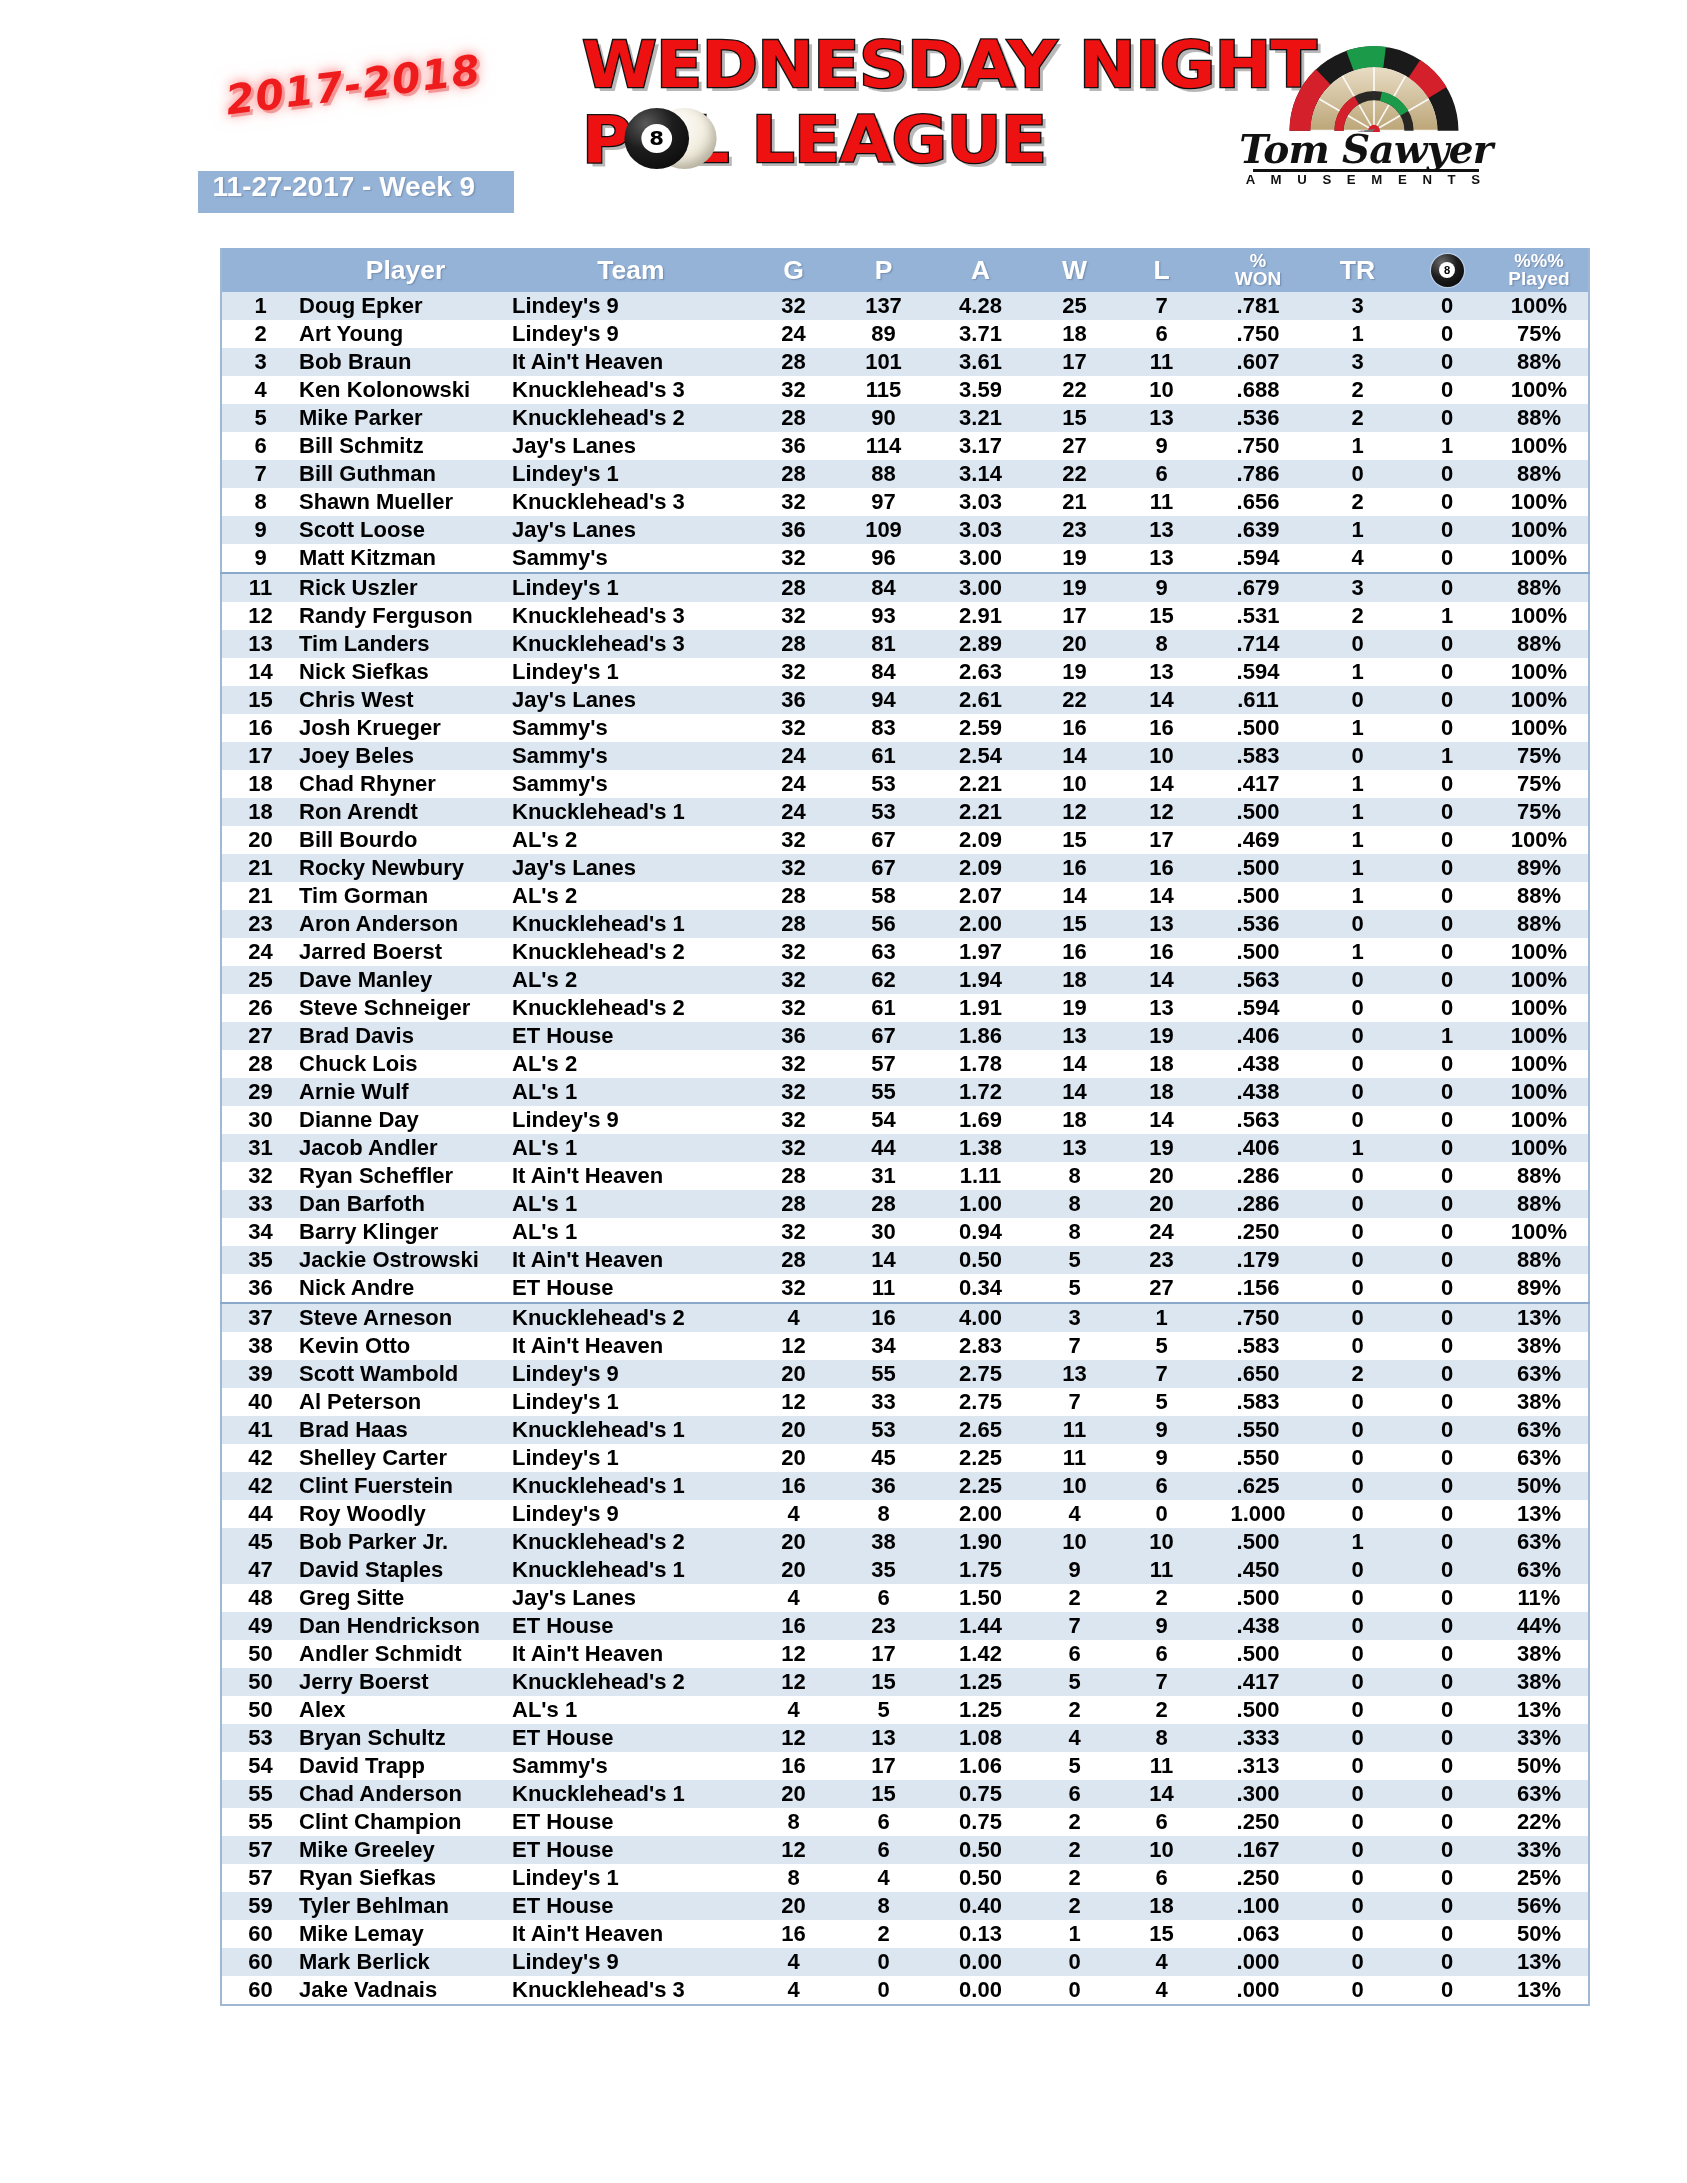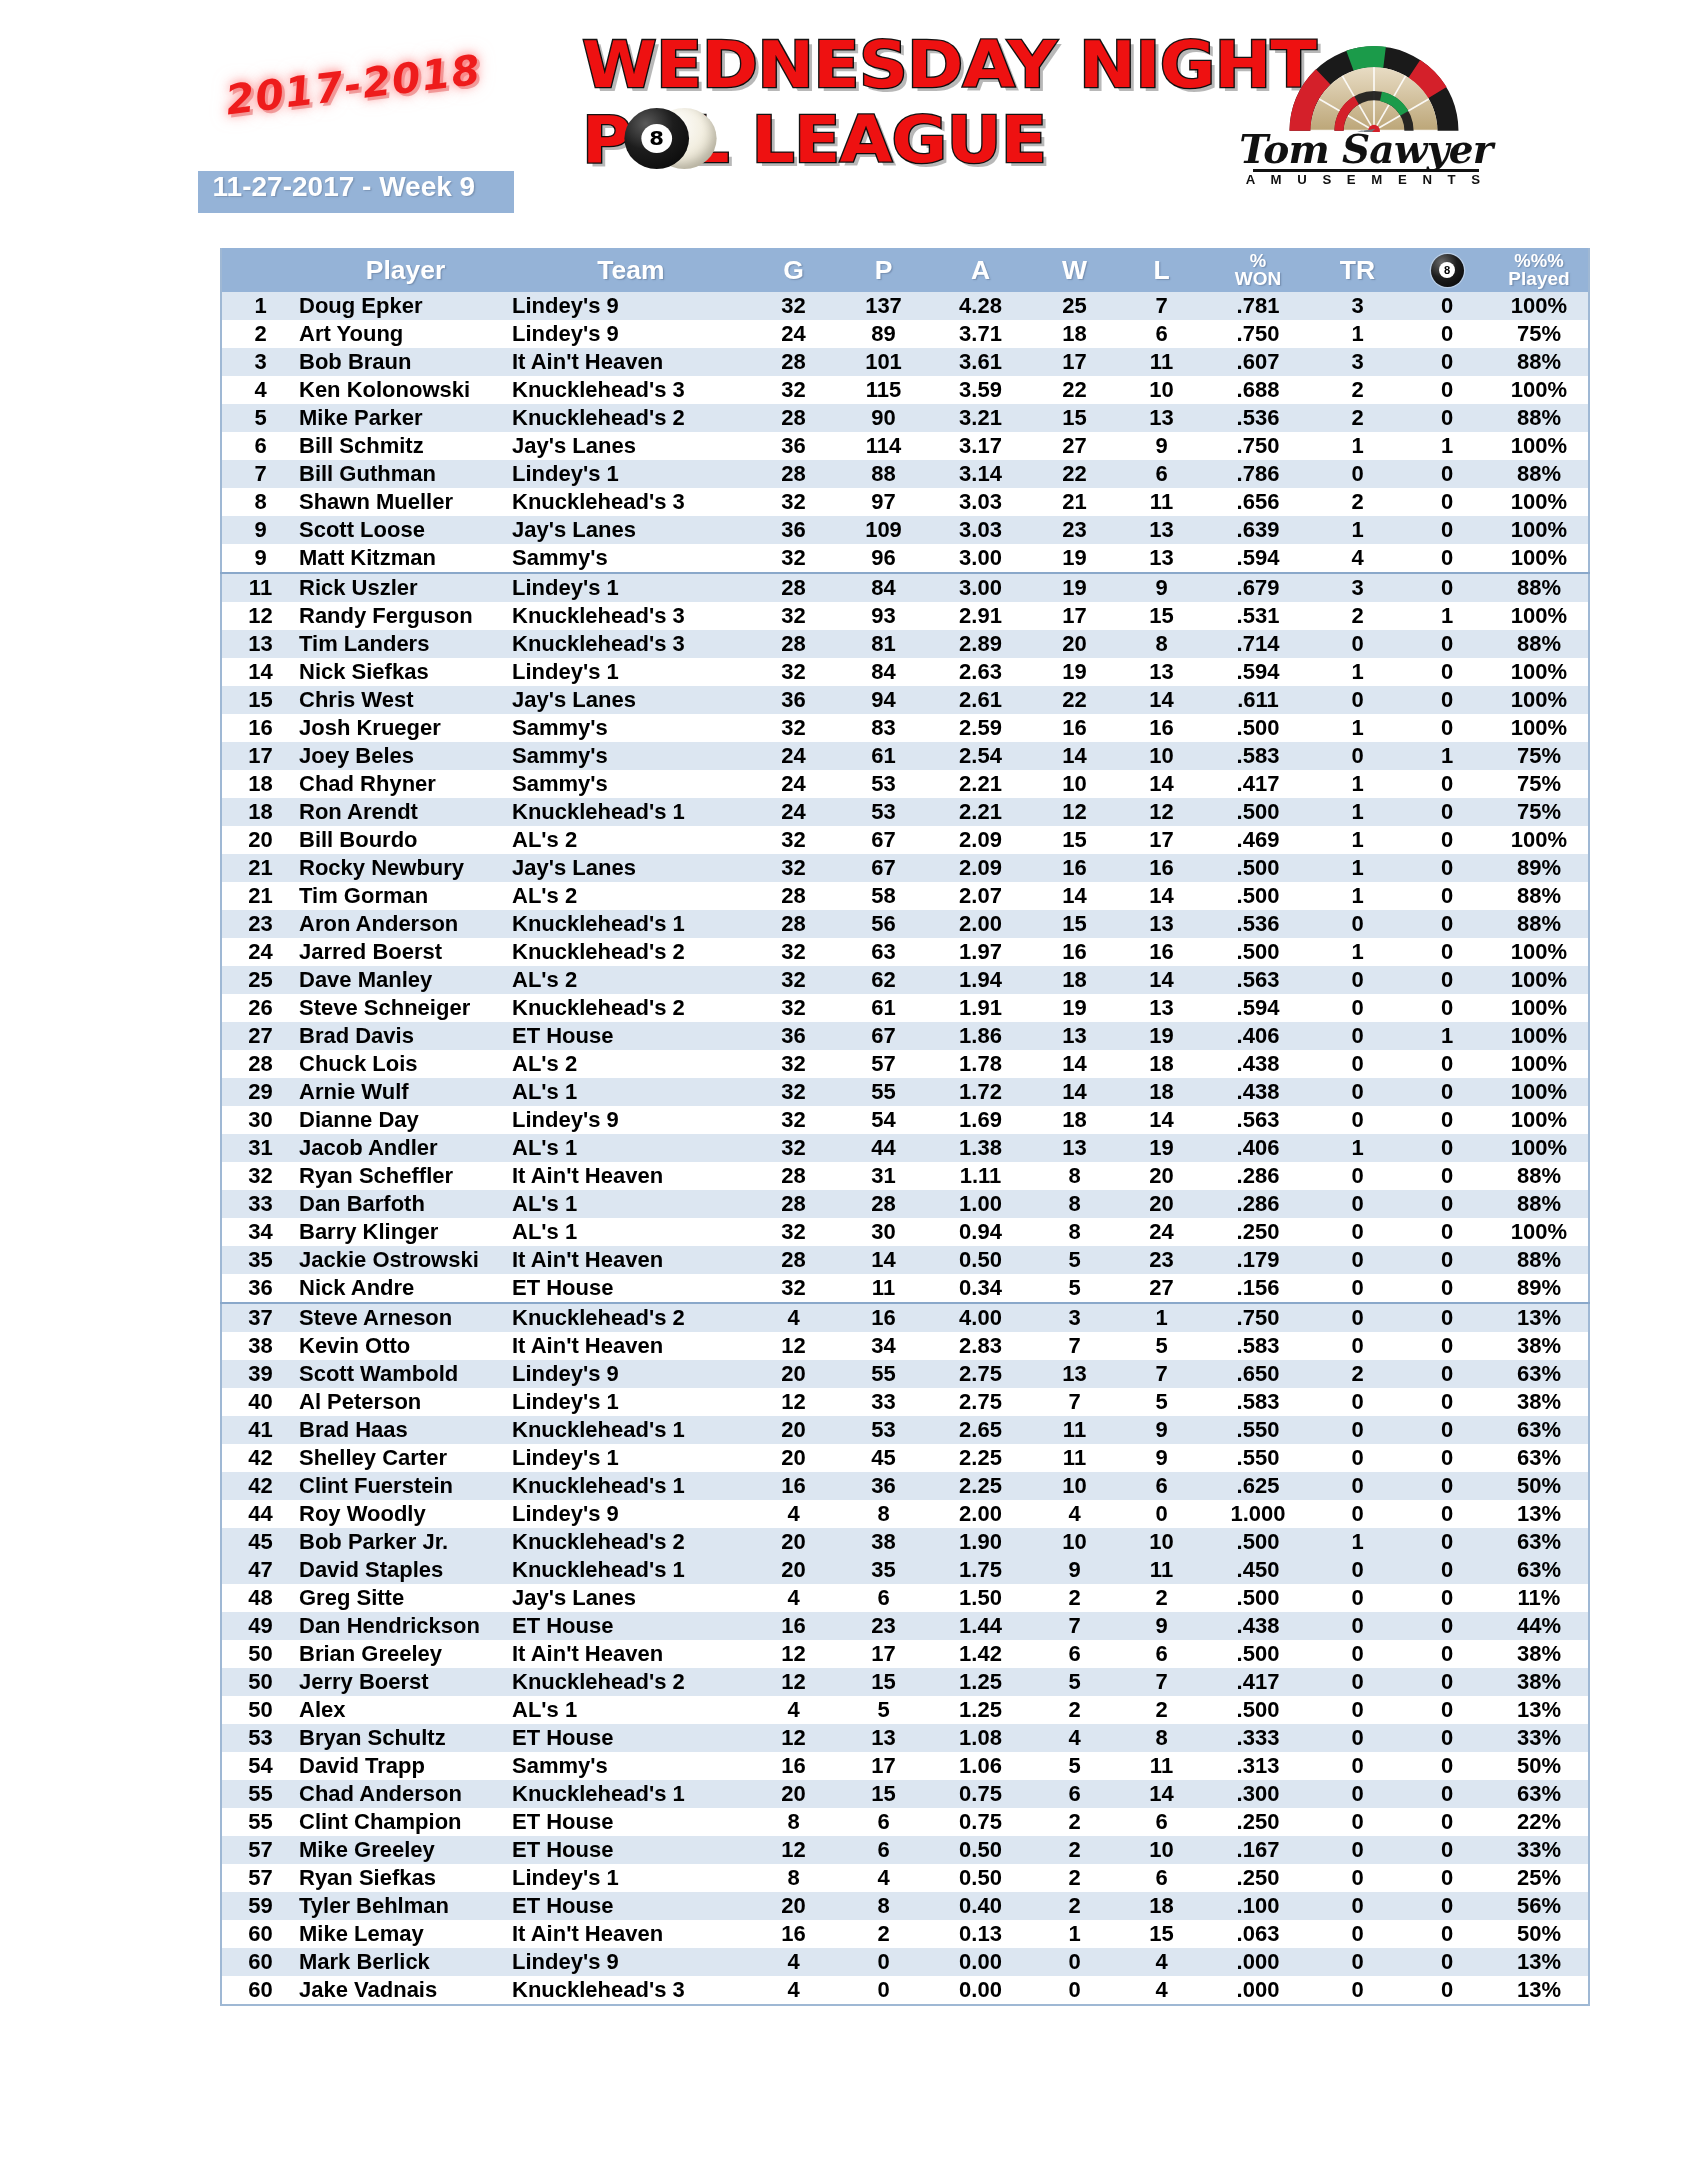--- a/index.html
+++ b/index.html
@@ -1053,21 +1053,21 @@
             <td class="c-num">1.44</td>
             <td class="c-num">7</td>
             <td class="c-num">9</td>
             <td class="c-pct">.438</td>
             <td class="c-num">0</td>
             <td class="c-num">0</td>
             <td class="c-pct">44%</td>
           </tr>
           <tr class="odd">
             <td class="c-rank">50</td>
-            <td class="c-player">Brian Greeley</td>
+            <td class="c-player">Andler Schmidt</td>
             <td class="c-team">It Ain't Heaven</td>
             <td class="c-num">12</td>
             <td class="c-num">17</td>
             <td class="c-num">1.42</td>
             <td class="c-num">6</td>
             <td class="c-num">6</td>
             <td class="c-pct">.500</td>
             <td class="c-num">0</td>
             <td class="c-num">0</td>
             <td class="c-pct">38%</td>

